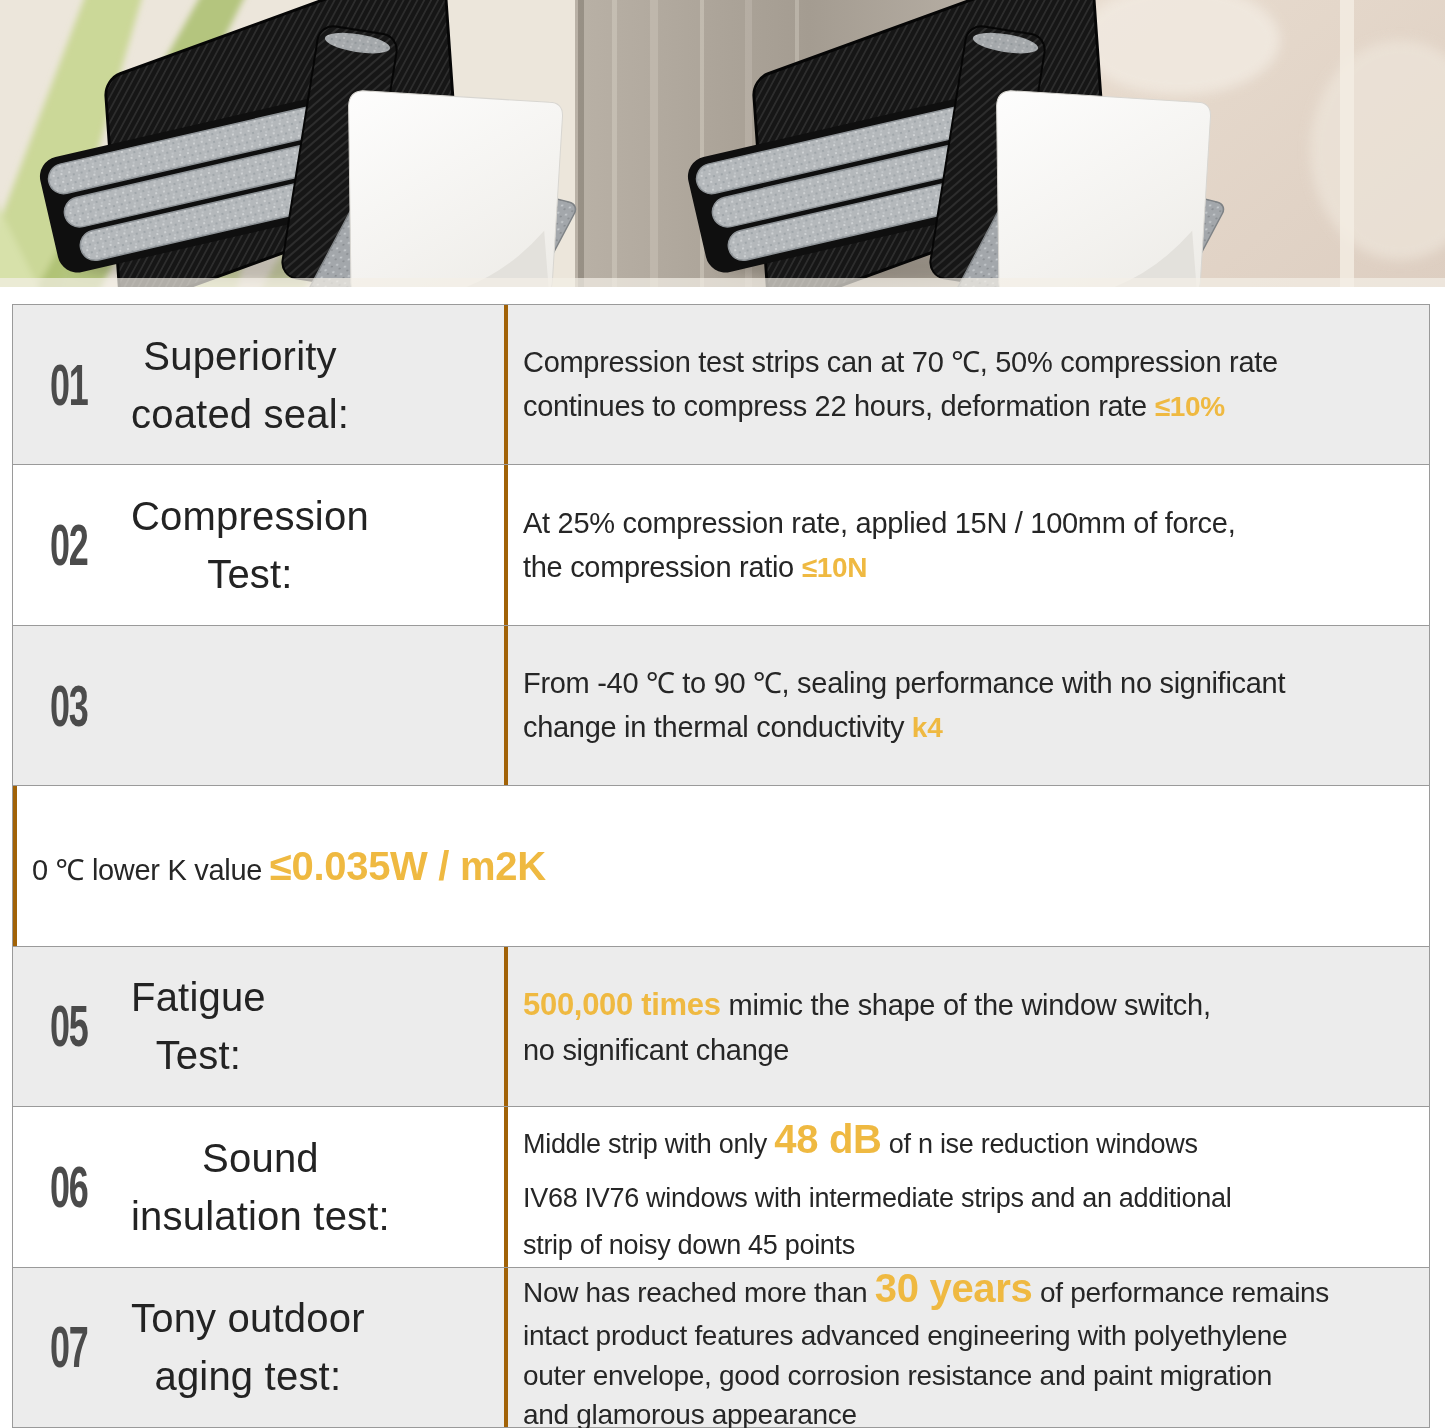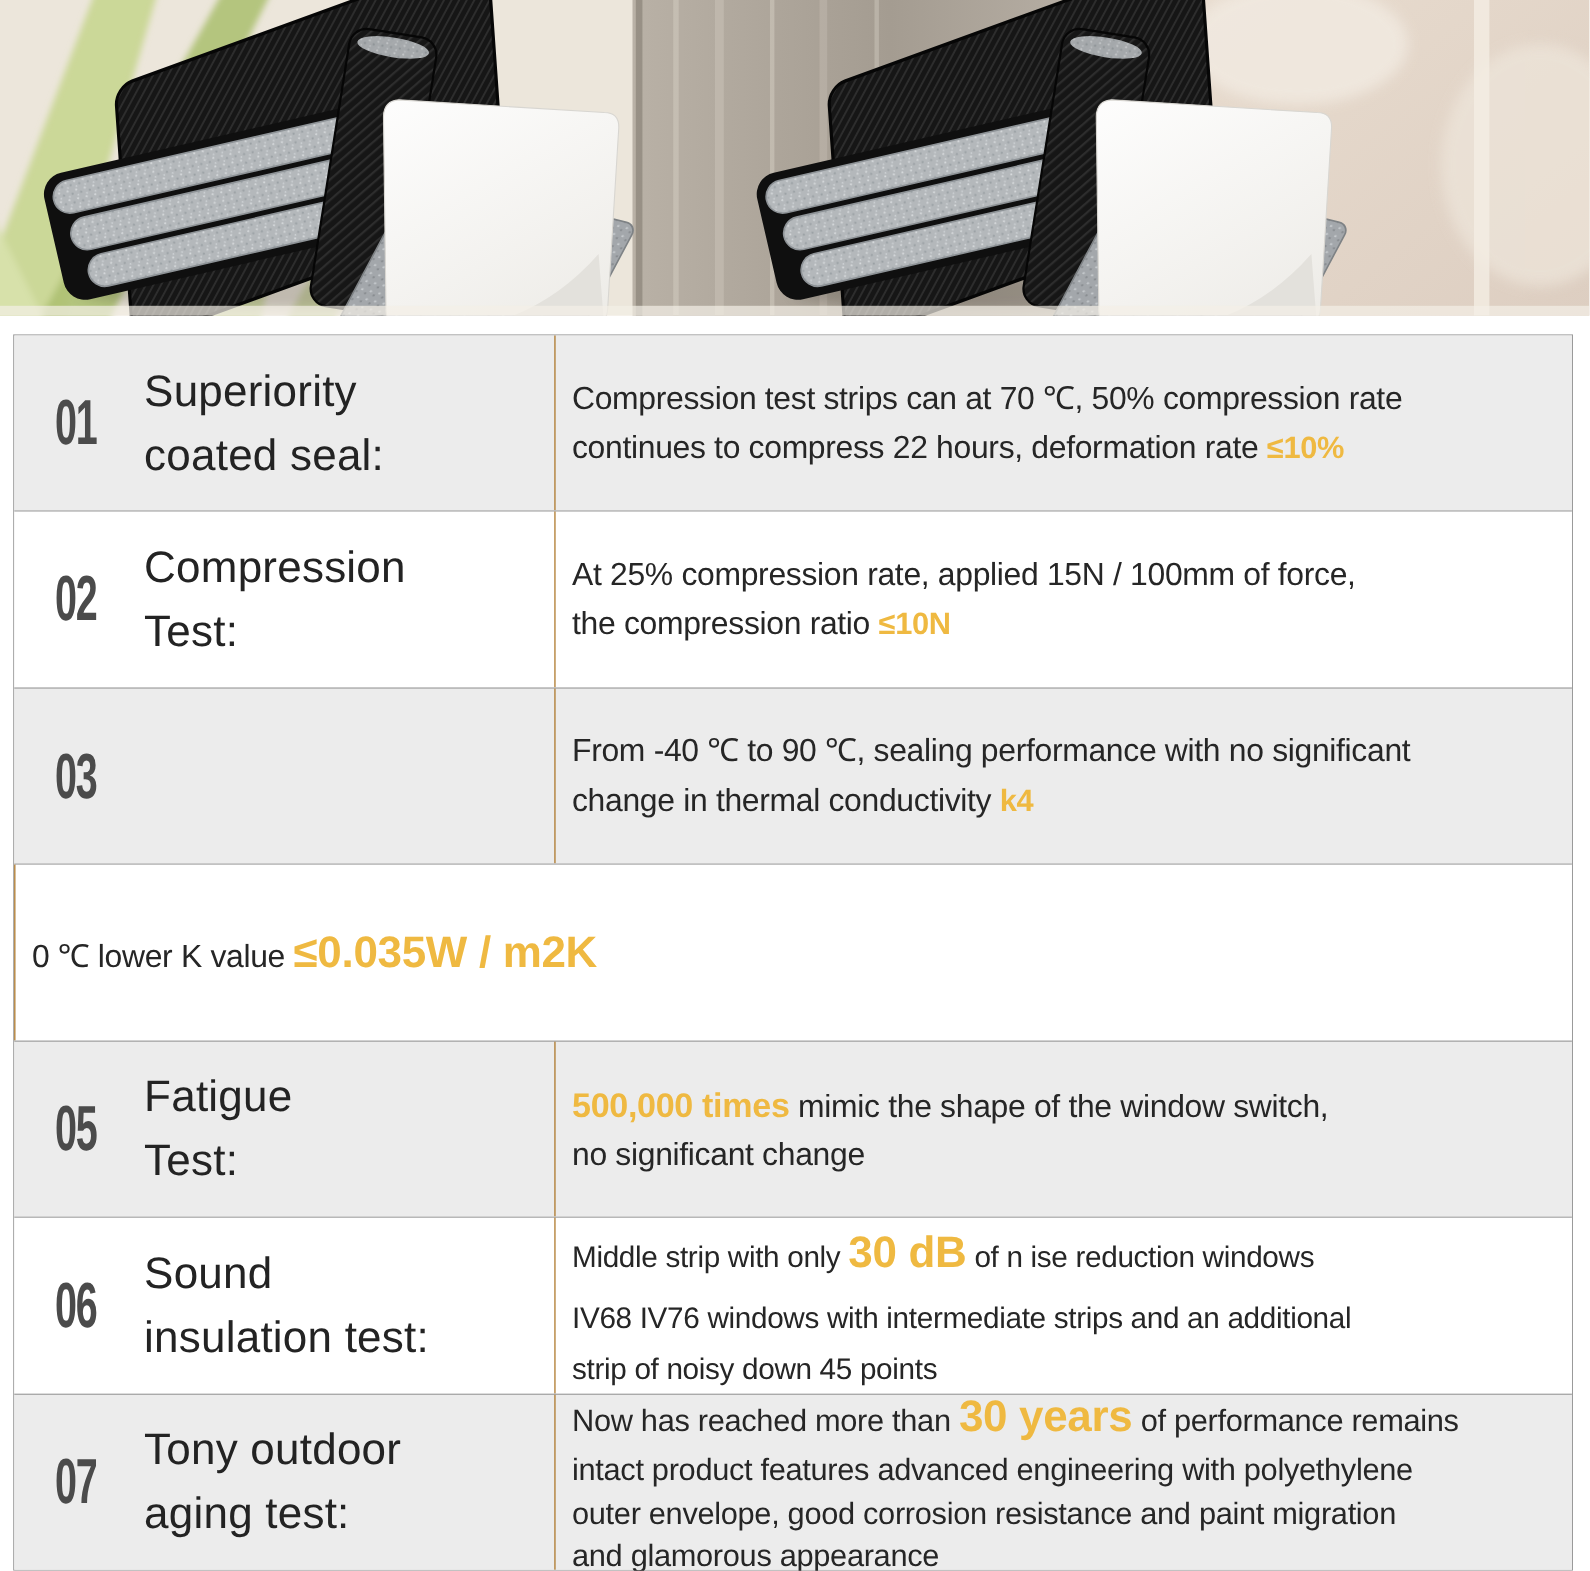--- a/index.html
+++ b/index.html
@@ -29,25 +29,25 @@
     display:flex; align-items:center; padding-left:37px;
   }
   .numwrap { flex:0 0 81px; width:81px; }
   .num {
     display:inline-block; font-size:58px; font-weight:700; color:#4b4b4b;
     letter-spacing:-2px; transform:scaleX(0.62); transform-origin:left center;
     line-height:1;
   }
   .title {
     margin:0; font-size:40px; font-weight:500; color:#232323;
-    line-height:1.45; letter-spacing:0.2px;
+    line-height:1.45; letter-spacing:0.2px;text-align:center;
   }
 
   .cell-right {
-    flex:1 1 auto; box-sizing:border-box; border-left:1px solid #a16207;
+    flex:1 1 auto; box-sizing:border-box; border-left:4px solid #a16207;
     display:flex; flex-direction:column; justify-content:center;
     padding:6px 18px 6px 15px;
   }
   .desc {
     margin:0; font-size:29px; color:#262626; line-height:1.52;
     letter-spacing:-0.3px;
   }
   .row.small .desc { font-size:27px; line-height:1.74; }
   .row.tight .desc { font-size:28px; line-height:1.40; }
 
@@ -201,21 +201,21 @@
       <div class="cell-right">
         <p class="desc"><span class="hl xxl">500,000 times</span> mimic the shape of the window switch,<br>no significant change</p>
       </div>
     </div>
     <div class="row small">
       <div class="cell-left">
         <div class="numwrap"><span class="num">06</span></div>
         <h2 class="title">Sound<br>insulation test:</h2>
       </div>
       <div class="cell-right">
-        <p class="desc">Middle strip with only <span class="hl xl">30 dB</span> of n ise reduction windows<br>IV68 IV76 windows with intermediate strips and an additional<br>strip of noisy down 45 points</p>
+        <p class="desc">Middle strip with only <span class="hl xl">48 dB</span> of n ise reduction windows<br>IV68 IV76 windows with intermediate strips and an additional<br>strip of noisy down 45 points</p>
       </div>
     </div>
     <div class="row tight">
       <div class="cell-left">
         <div class="numwrap"><span class="num">07</span></div>
         <h2 class="title">Tony outdoor<br>aging test:</h2>
       </div>
       <div class="cell-right">
         <p class="desc">Now has reached more than <span class="hl xl">30 years</span> of performance remains<br>intact product features advanced engineering with polyethylene<br>outer envelope, good corrosion resistance and paint migration<br>and glamorous appearance</p>
       </div>

